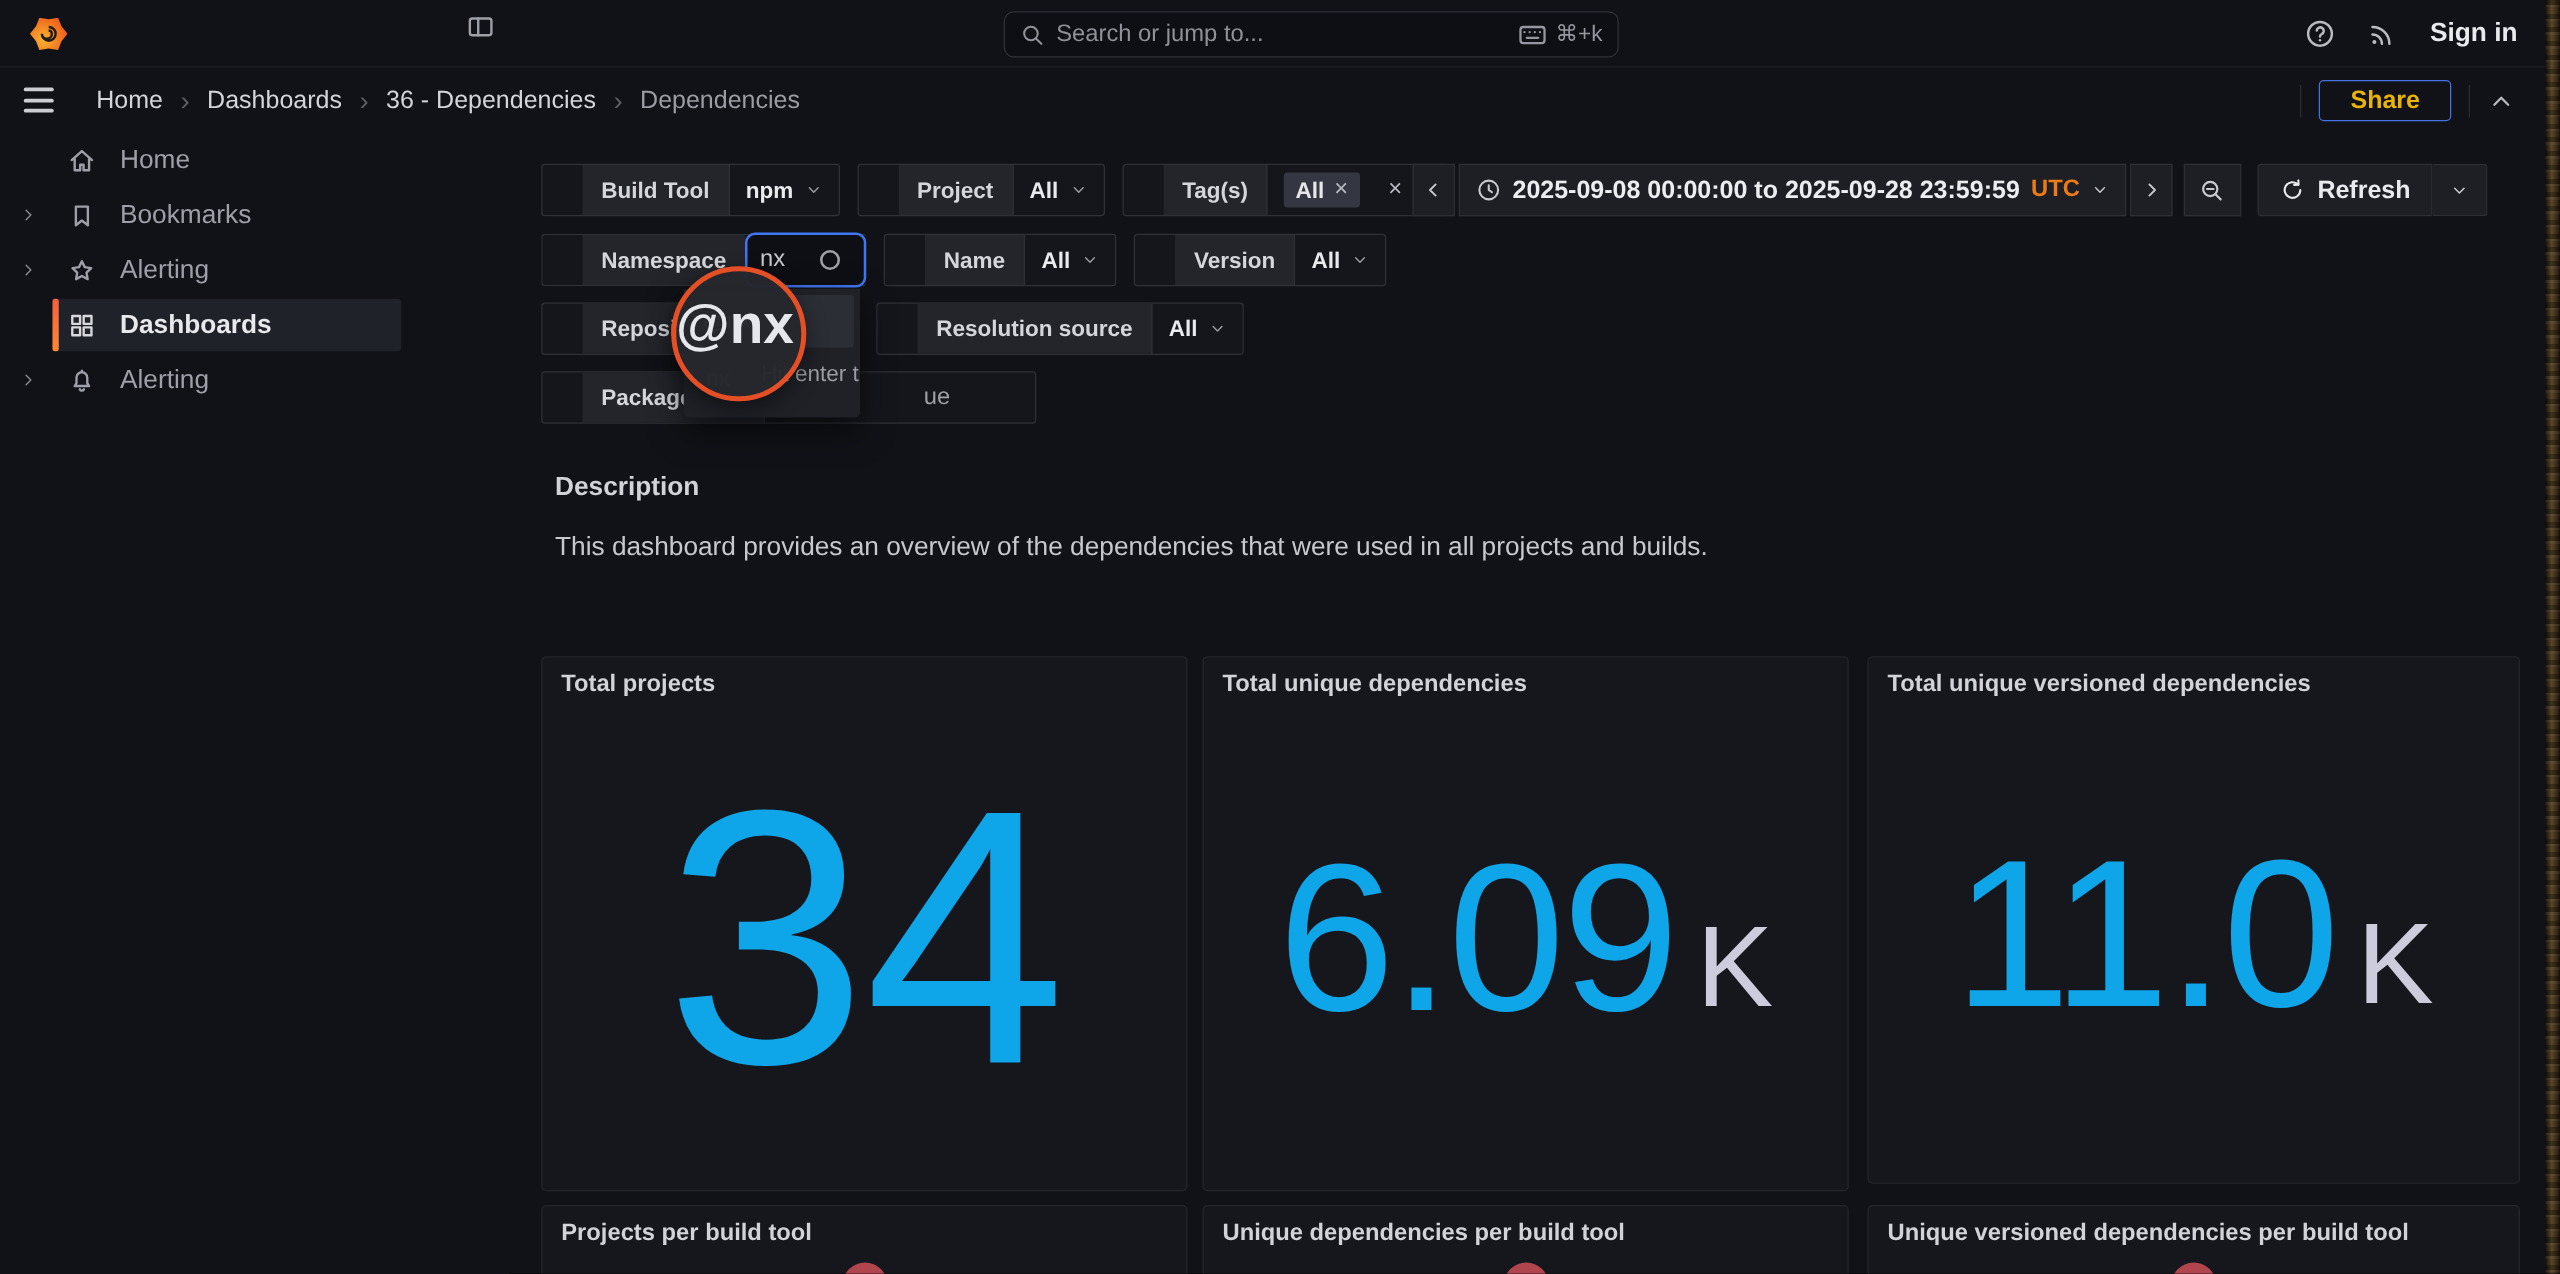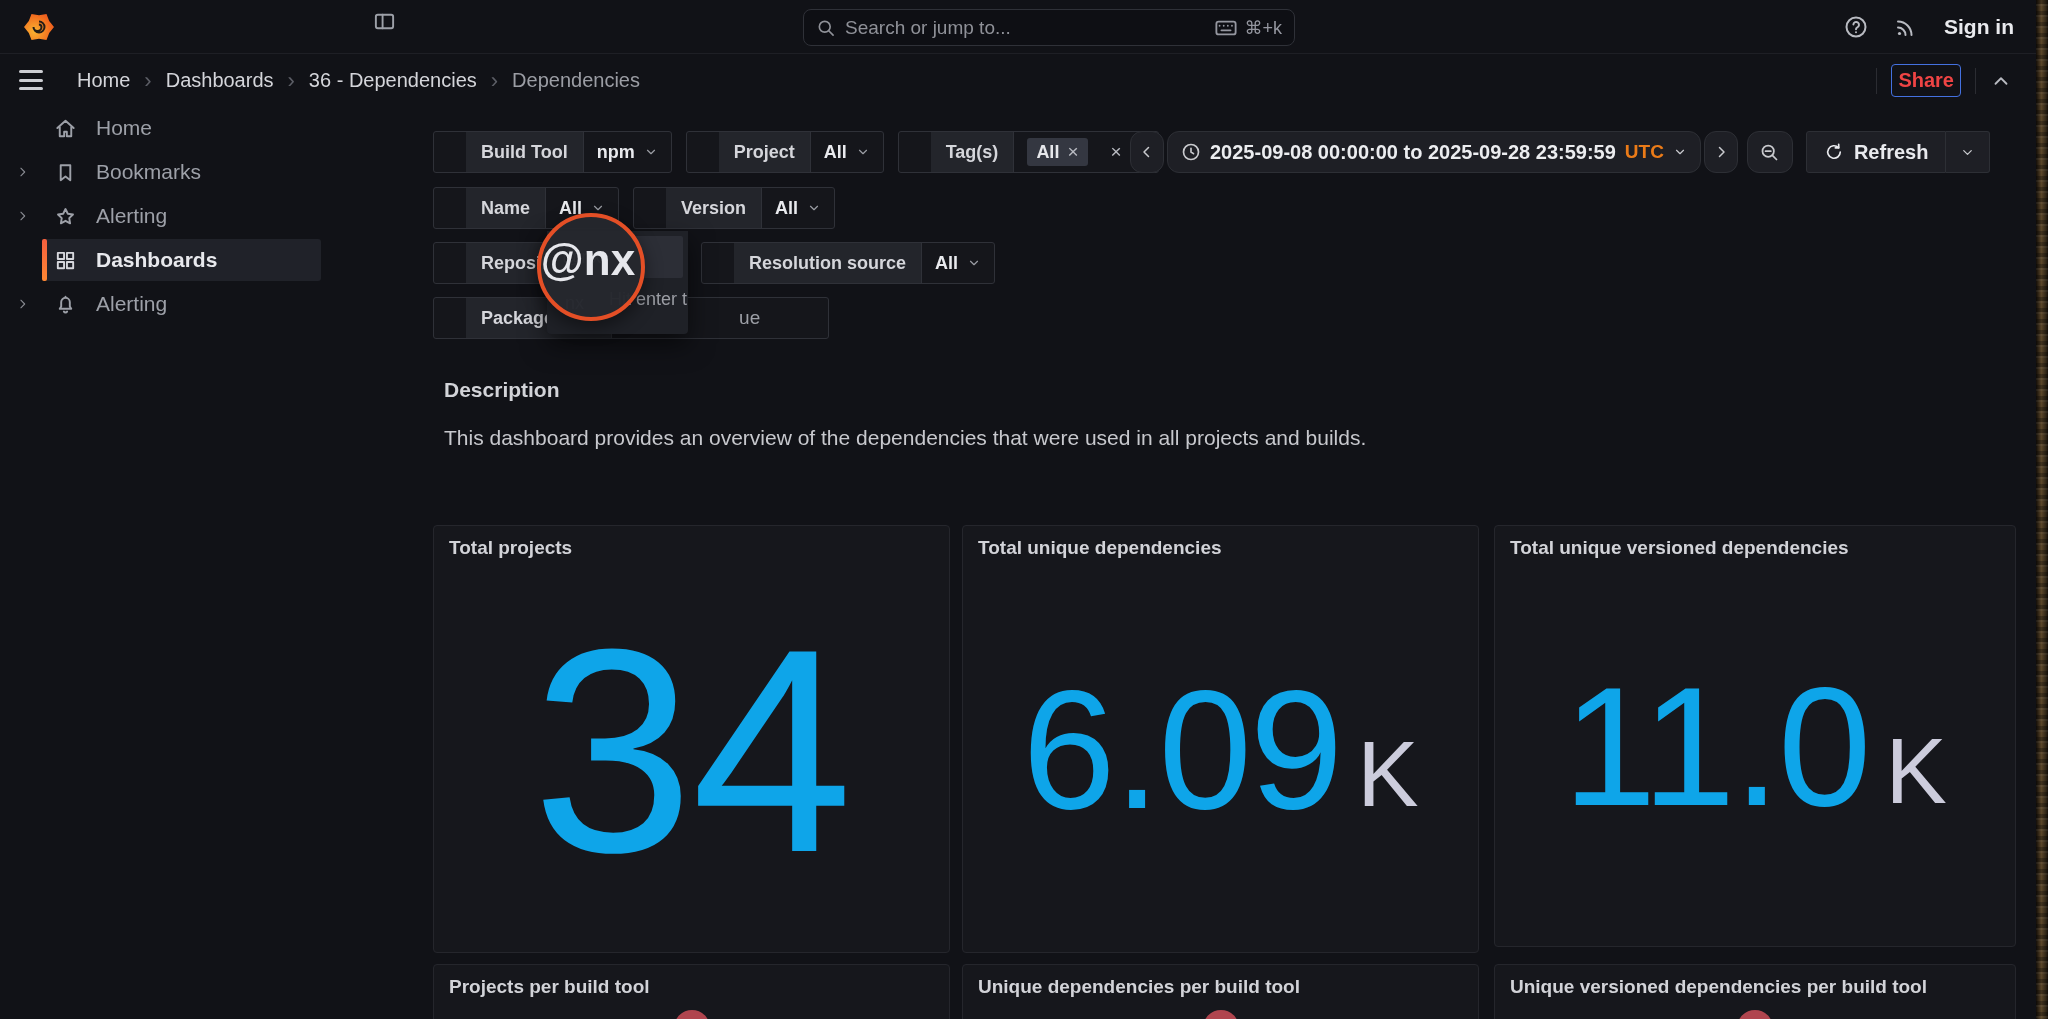--- a/index.html
+++ b/index.html
@@ -49,22 +49,22 @@
   
   .crumbbar { position:absolute; left:0; top:55px; width:2036px; height:51px; }
   .hamburger { position:absolute; left:19px; top:15px; width:24px; height:20px; display:flex; flex-direction:column; justify-content:space-between; cursor:pointer; }
   .hamburger i { display:block; height:3px; background:#cdced3; border-radius:2px; }
   .breadcrumbs { position:absolute; left:77px; top:0; height:51px; display:flex; align-items:center; gap:14px; font-size:20px; }
   .crumb { color:#d4d5da; cursor:pointer; white-space:nowrap; }
   .crumb.current { color:#9b9da4; cursor:default; }
   .crumb-sep { color:#5c5e66; font-size:22px; }
   .crumb-right { position:absolute; right:24px; top:0; height:51px; display:flex; align-items:center; gap:14px; }
   .vdiv { width:1px; height:26px; background:#2b2c32; }
-  .share-btn { border:1px solid #4471e0; color:#ef4444; border-radius:4px; font-size:20px; font-weight:600;
-    padding:4px 6px; background:transparent; cursor:pointer; }
+  .share-btn { border:1px solid #4471e0; color:#eab308; border-radius:4px; font-size:20px; font-weight:600;
+    padding:4px 24px; background:transparent; cursor:pointer; }
   .chev-up { color:#b9bac1; cursor:pointer; }
 
   
   .sidebar { position:absolute; left:0; top:106px; width:411px; }
   .nav-item { position:relative; height:44px; display:flex; align-items:center; padding-left:54px; gap:19px;
     color:#9da0a8; font-size:21px; cursor:pointer; }
   .nav-item .expander { position:absolute; left:16px; top:50%; transform:translateY(-50%); color:#8a8c93; }
   .nav-item.active { color:#e8e9ed; font-weight:600; }
   .nav-item.active .active-bg { position:absolute; left:42px; top:1px; width:279px; height:42px;
     background:#202229; border-radius:3px; z-index:0; }
@@ -85,21 +85,21 @@
   .ns-input { position:relative; margin:-2px 0; width:97px; border:2px solid #3f76f2; border-radius:8px;
     background:#0e0f14; display:flex; align-items:center; padding:0 10px; gap:8px; }
   .ns-input input { width:40px; background:transparent; border:none; outline:none; color:#c7c8cd;
     font:19px "Liberation Sans","DejaVu Sans",sans-serif; }
   .spinner { width:16px; height:16px; border:2px solid #9fa1a8; border-radius:50%; }
   .pkg-value { position:relative; width:216px; }
   .pkg-fragment { position:absolute; left:127px; top:50%; transform:translateY(-50%); color:#9da0a7; font-size:19px; font-weight:400; }
 
   
   .timegroup { position:absolute; left:1130px; top:131px; height:42px; display:flex; gap:3px; align-items:stretch; }
-  .tseg { background:#1e1f25; border:1px solid #2d2f35; border-radius:12px; display:flex; align-items:center;
+  .tseg { background:#1e1f25; border:1px solid #2d2f35; border-radius:0; display:flex; align-items:center;
     justify-content:center; color:#c9cace; cursor:pointer; }
   .tseg.btn-sq { width:34px; }
   .tseg.main { padding:0 13px; gap:9px; }
   .trange { color:#ecedf0; font-size:20px; font-weight:600; white-space:nowrap; }
   .tz { color:#eb7b18; font-size:19px; font-weight:600; }
   .gap6 { width:3px; } .gap10 { width:7px; }
   .zoomout { width:46px; }
   .refresh-seg { padding:0 17px; gap:10px; color:#e9eaee; font-size:20px; font-weight:600; border-radius:3px 0 0 3px; }
   .refresh-dd { width:44px; border-left:none; border-radius:0 3px 3px 0; }
 
@@ -325,20 +325,27 @@
       <span>Refresh</span>
     </div>
     <div class="tseg refresh-dd" style="margin-left:-3px">
       <svg class="ic chevdn" width="15" height="15" viewBox="0 0 24 24">
           <polyline points="6,9 12,15 18,9"></polyline>
         </svg>
     </div>
   </div>
 
   <div class="frow" style="top:187px">
+    <div class="pill" style="border-right:none">
+      <span class="plabel" style="border-right:none">Namespace</span>
+      <span class="ns-input">
+        <input type="text" value="nx" style="">
+        <span class="spinner"></span>
+      </span>
+    </div>
     <div class="pill">
       <span class="plabel">Name</span>
       <span class="pvalue">
         <span>All</span>
         <svg class="ic chevdn" width="14" height="14" viewBox="0 0 24 24">
             <polyline points="6,9 12,15 18,9"></polyline>
           </svg>
       </span>
     </div>
     <div class="pill">

